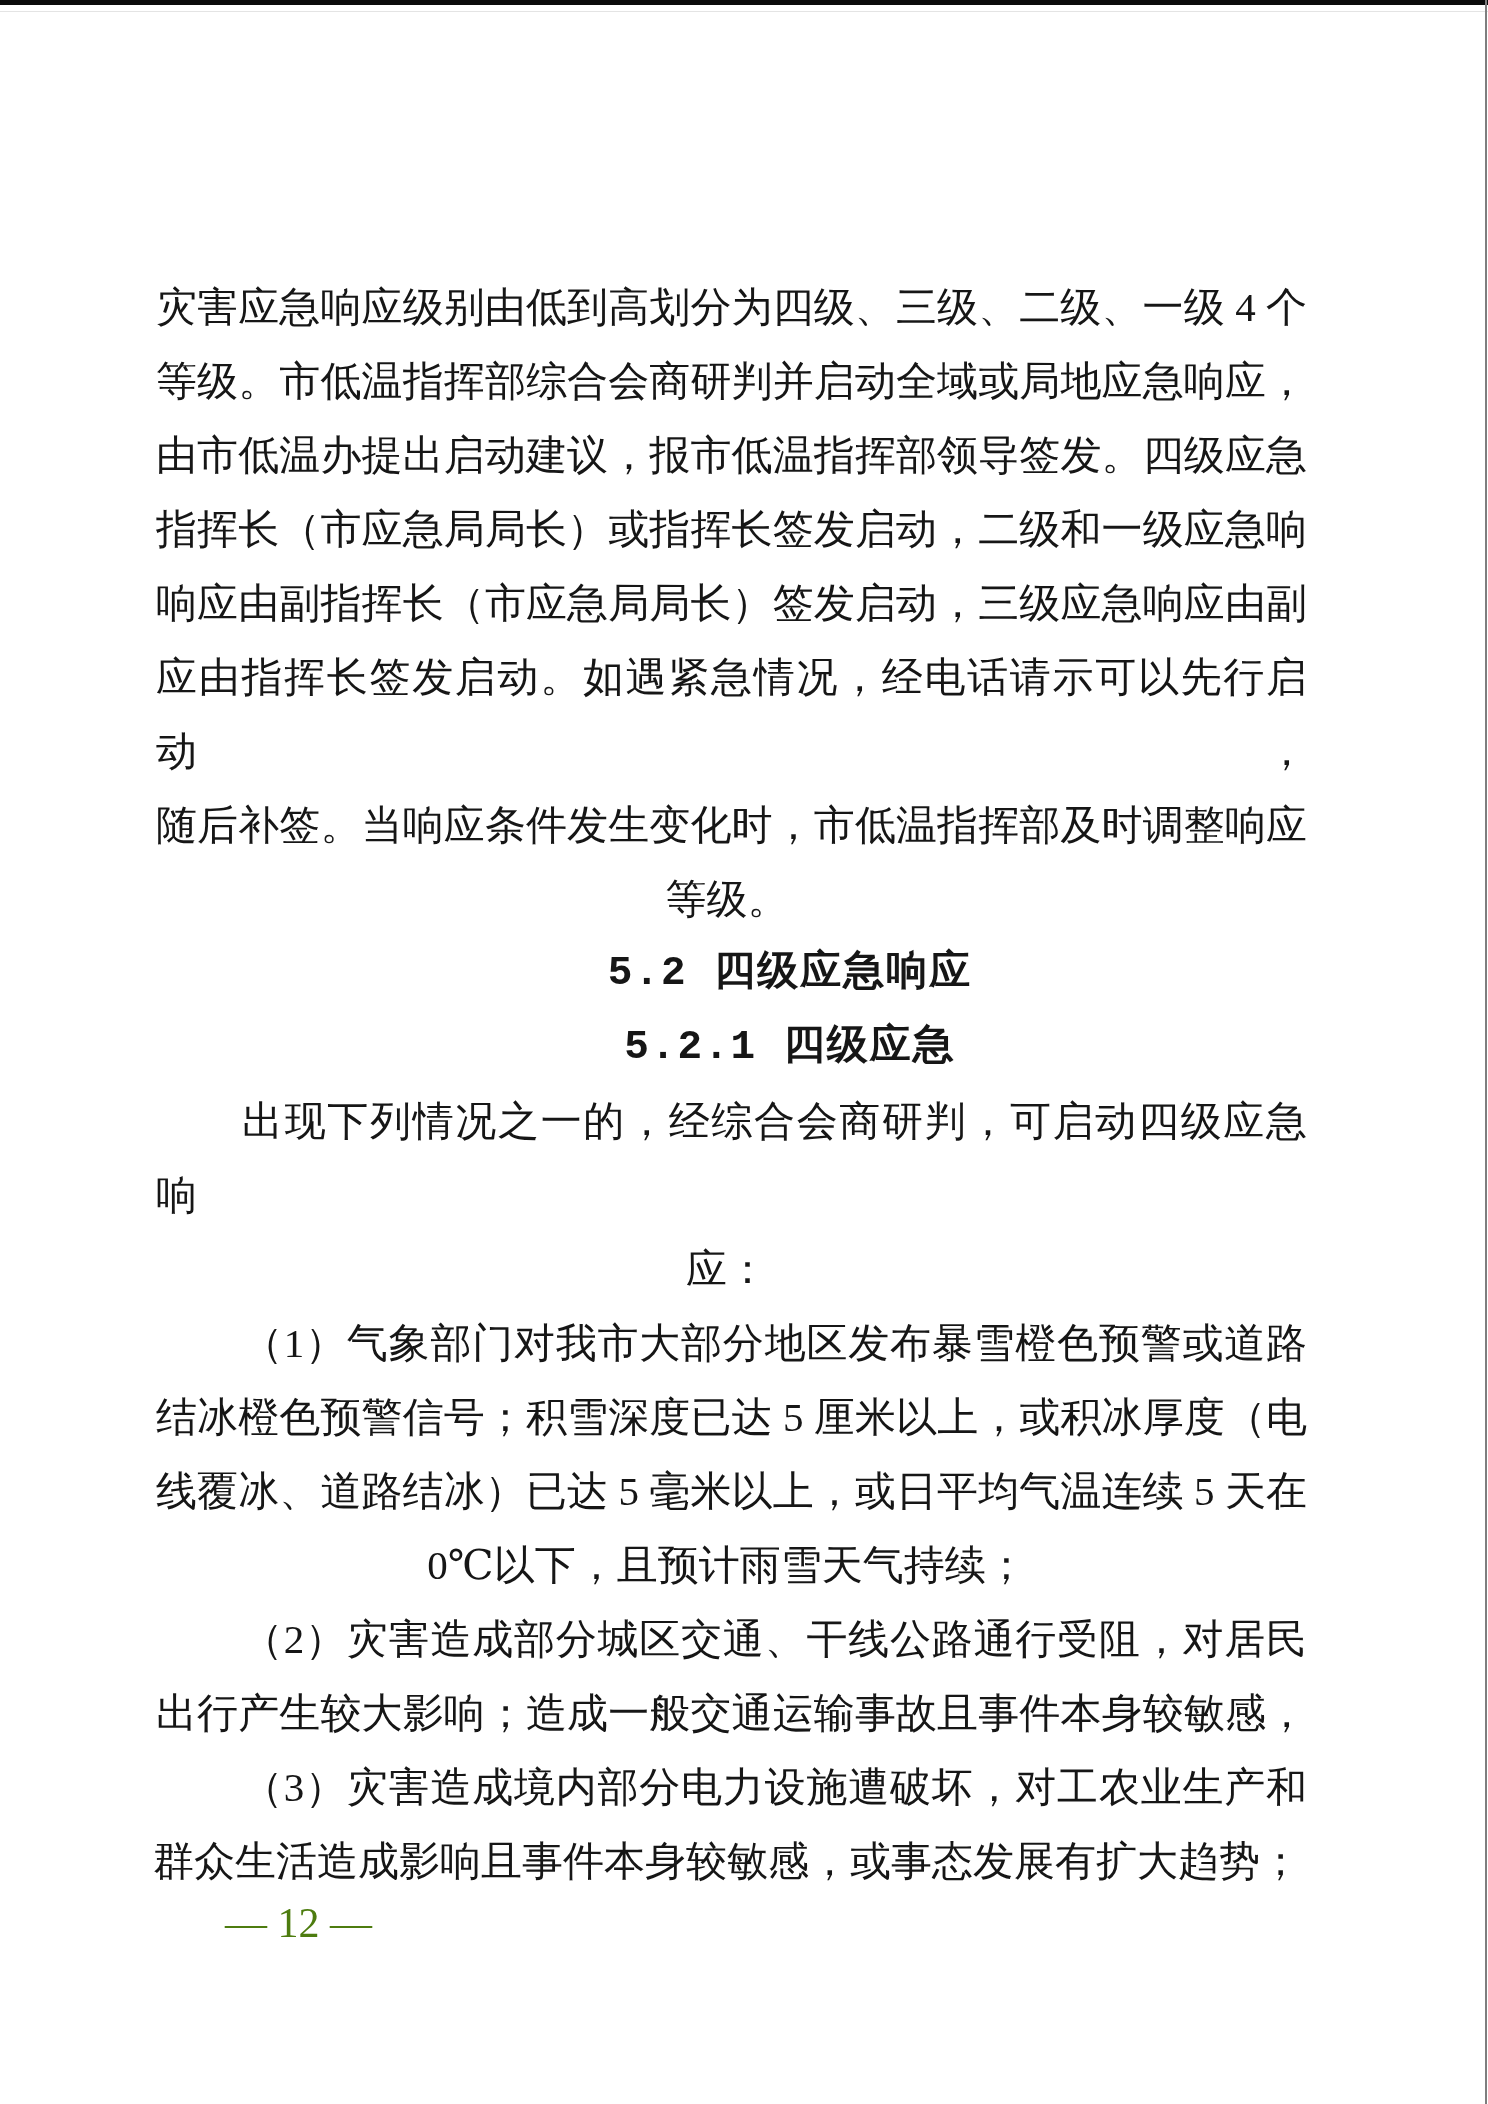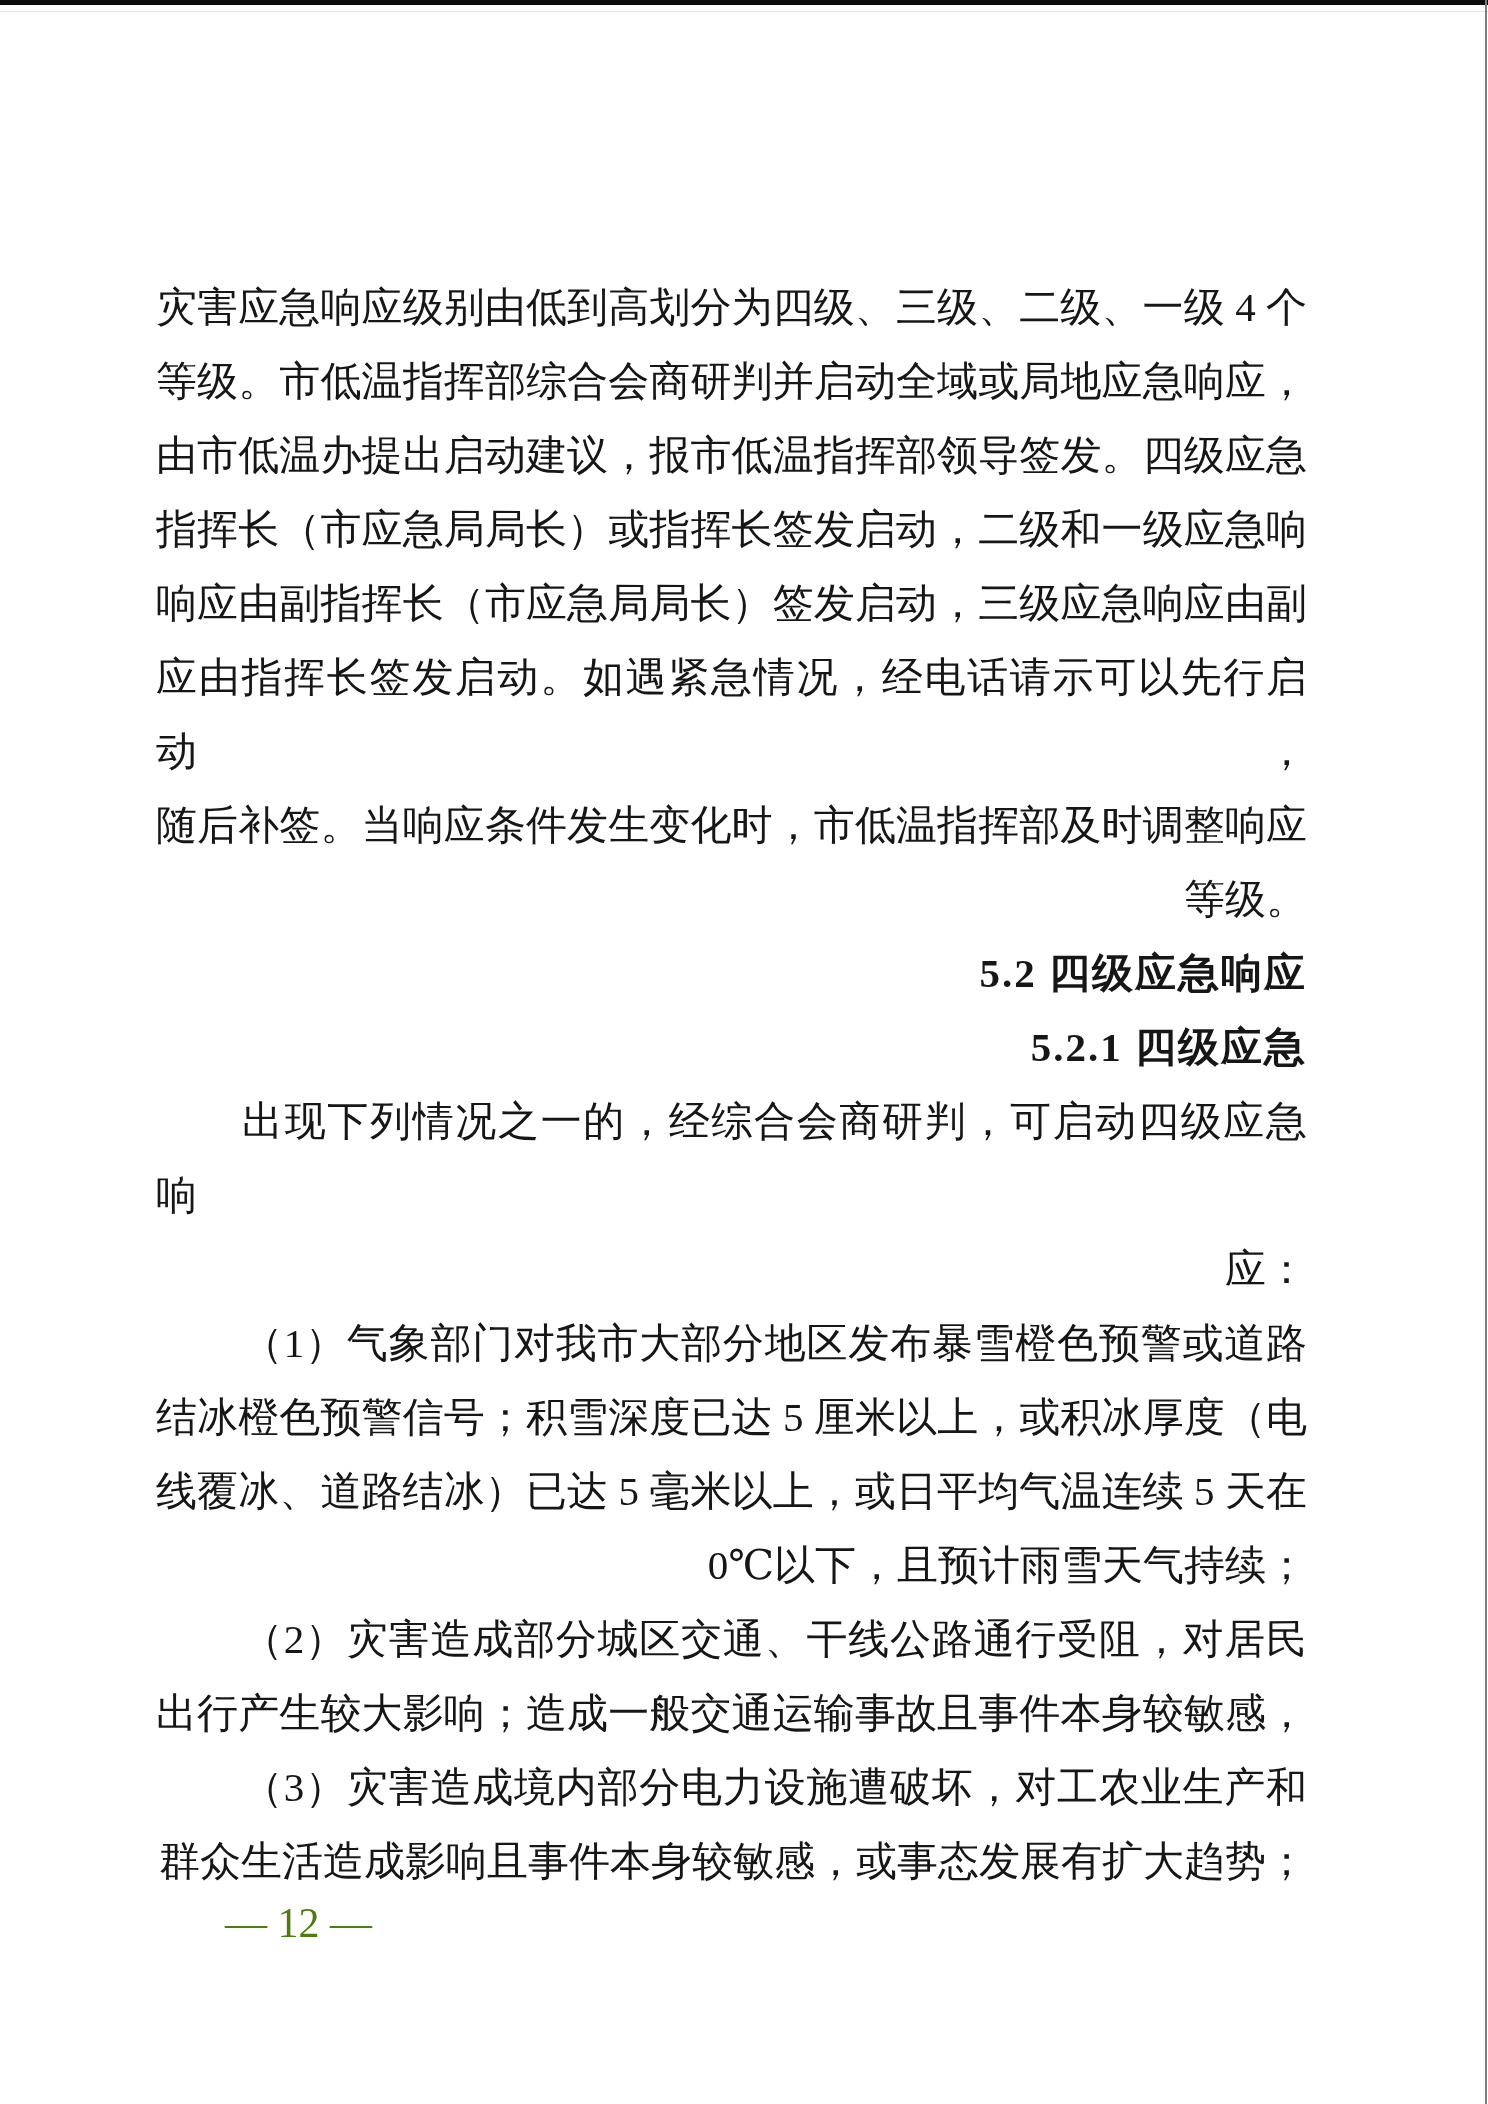--- a/index.html
+++ b/index.html
@@ -21,26 +21,26 @@
   .text-block {
     position: absolute;
     left: 147px;
     top: 270px;
     width: 1160px;
     font-size: 41px;
     line-height: 74px;
     letter-spacing: 0;
   }
   .tl { text-align: justify; text-align-last: justify; margin-left: 9px; }   
-  .te { text-align: right;    text-align-last: auto; }      
+  .te { text-align: center;    text-align-last: auto; }      
   .ind2 { text-indent: 86px; }                             
   .indh { text-indent: 126px; }                            
   .hd {
     font-weight: 700;
-    font-family: Liberation Serif, serif;
+    font-family: Liberation Mono, monospace;
     letter-spacing: 2px;
   }
 
   .footer {
     position: absolute;
     left: 225px;
     top: 1892px;
     font-size: 42px;
     line-height: 62px;
     color: #4d7c0f;

